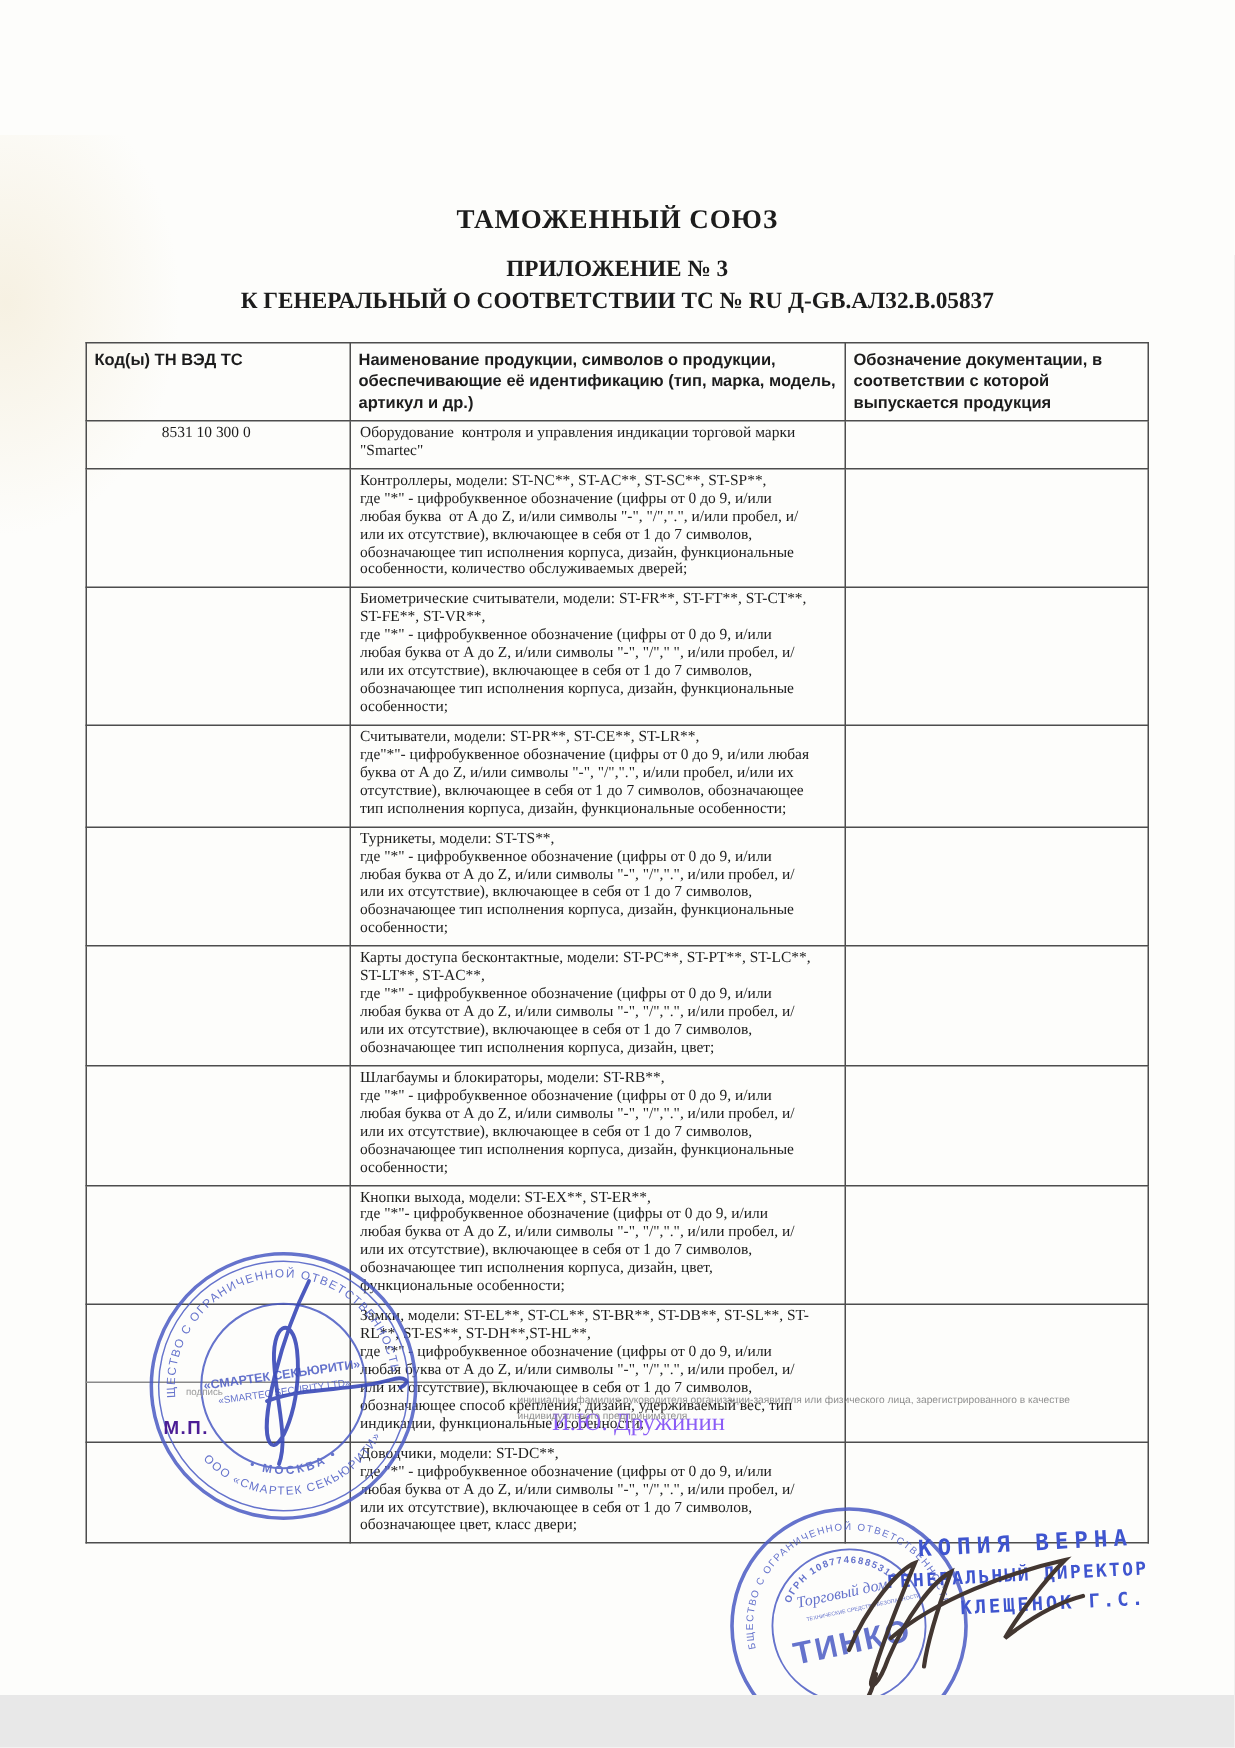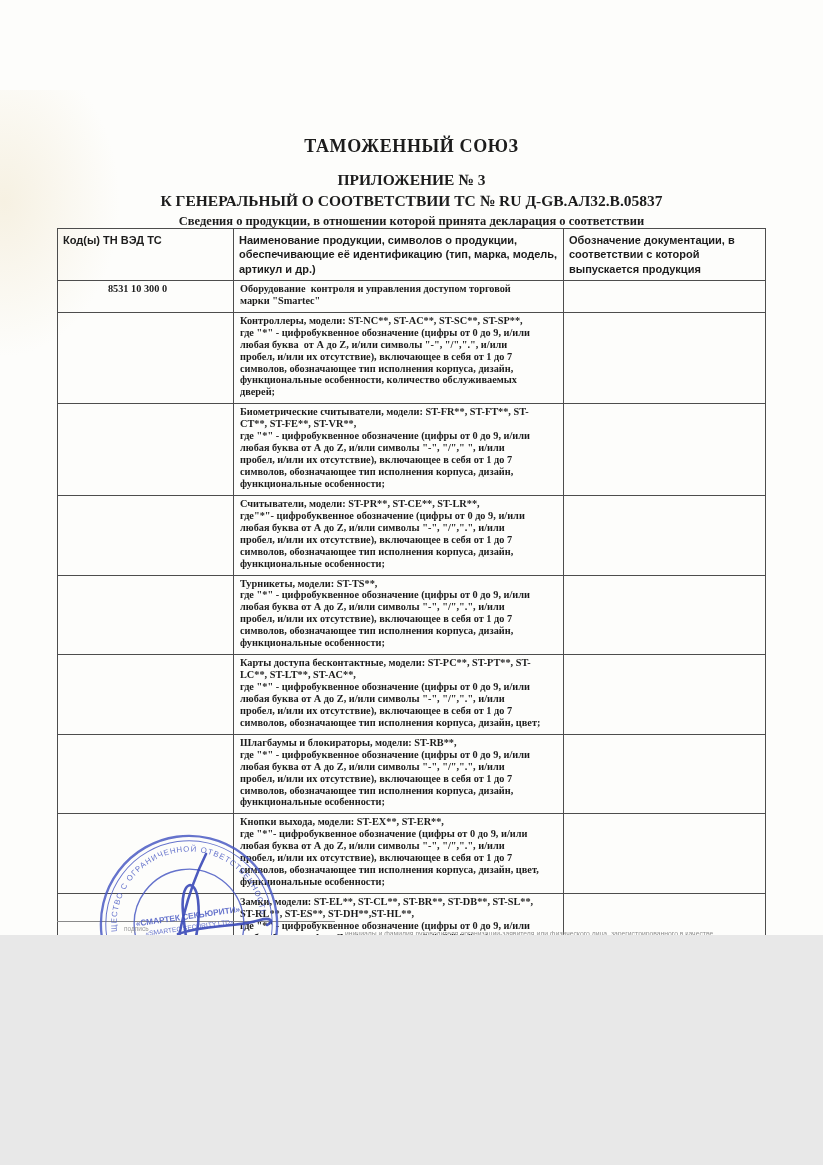--- a/index.html
+++ b/index.html
@@ -1,30 +1,30 @@
 <!DOCTYPE html>
 <html><head>
 <meta charset="utf-8">
 <style>
   html,body{margin:0;padding:0;background:#e8e8e8;}
-  .page{position:relative;width:823px;height:935px;background:#fdfdfb;overflow:hidden;
+  .page{position:relative;width:823px;height:1130px;background:#fdfdfb;overflow:hidden;
         font-family:"Liberation Serif",serif;color:#1c1c1c;}
   .smudge{position:absolute;left:-50px;top:90px;width:180px;height:280px;pointer-events:none;
         background:radial-gradient(ellipse at 30% 40%,rgba(238,226,196,.45),rgba(238,226,196,0) 65%);}
   .titles{position:absolute;top:136px;left:0;width:100%;text-align:center;font-weight:bold;z-index:1;}
   .t1{font-size:18px;letter-spacing:.6px;}
   .t2{font-size:15.5px;margin-top:14px;}
   .t3{font-size:15.5px;margin-top:3px;}
   .t4{font-size:12.5px;margin-top:4px;}
   table.decl{position:absolute;top:228px;left:57px;width:708px;border-collapse:collapse;
         table-layout:fixed;z-index:1;}
   table.decl th,table.decl td{border:1px solid #4d4d4d;vertical-align:top;}
   table.decl th{font-family:Liberation Sans, sans-serif;font-size:11px;font-weight:bold;
         text-align:left;padding:4px 5px;line-height:1.3;}
-  table.decl td{font-size:10.3px;line-height:1.16;padding:2px 22px 5px 6px;white-space:pre-wrap;font-weight:bold;}
+  table.decl td{font-size:10.3px;line-height:1.16;padding:2px 22px 5px 6px;white-space:pre-wrap;}
   td.code{text-align:center;font-size:10.3px;padding-top:3px;}
   .sig-line{position:absolute;left:57px;top:921px;width:278px;height:1px;background:#8a8a8a;z-index:2;}
   .sig-label{position:absolute;left:124px;top:925px;font-family:"Liberation Sans",sans-serif;
         font-size:6.5px;color:#9a9a9a;z-index:4;}
   .mp{position:absolute;left:109px;top:945px;font-family:"Liberation Sans",sans-serif;
         font-weight:bold;font-size:12.5px;letter-spacing:1px;color:#4c1d95;z-index:5;}
   .head-name{position:absolute;left:368px;top:938px;font-size:16.5px;color:#8b5cf6;z-index:2;}
   .head-caption{position:absolute;left:345px;top:929px;width:412px;
         font-family:"Liberation Sans",sans-serif;font-size:6.8px;line-height:1.55;color:#8e8e8e;z-index:2;}
   .stamp{position:absolute;z-index:3;opacity:.85;}
@@ -44,40 +44,39 @@
 </head>
 <body>
 
 <div class="page">
   <div class="smudge"></div>
 
   <div class="titles">
     <div class="t1">ТАМОЖЕННЫЙ СОЮЗ</div>
     <div class="t2">ПРИЛОЖЕНИЕ № 3</div>
     <div class="t3">К ГЕНЕРАЛЬНЫЙ О СООТВЕТСТВИИ ТС № RU Д-GB.АЛ32.В.05837</div>
-    <div class="t4">Сведения о продукции, в отношении которой принята декларация о соответствии</div>
   </div>
 
   <table class="decl">
     <colgroup>
         <col style="width:176px">
         <col style="width:330px">
         <col style="width:202px">
       </colgroup>
     <thead>
       <tr>
         <th>Код(ы) ТН ВЭД ТС</th>
         <th>Наименование продукции, символов о продукции, обеспечивающие её идентификацию (тип, марка, модель, артикул и др.)</th>
         <th>Обозначение документации, в соответствии с которой выпускается продукция</th>
       </tr>
     </thead>
     <tbody>
     <tr>
       <td class="code">8531 10 300 0</td>
-      <td>Оборудование  контроля и управления доступом торговой марки "Smartec"</td>
+      <td>Оборудование  контроля и управления индикации торговой марки "Smartec"</td>
       <td></td>
     </tr>
 
     <tr>
       <td class="code"></td>
       <td>Контроллеры, модели: ST-NC**, ST-AC**, ST-SC**, ST-SP**,
 где "*" - цифробуквенное обозначение (цифры от 0 до 9, и/или любая буква  от А до Z, и/или символы "-", "/",".", и/или пробел, и/или их отсутствие), включающее в себя от 1 до 7 символов, обозначающее тип исполнения корпуса, дизайн, функциональные особенности, количество обслуживаемых дверей;</td>
       <td></td>
     </tr>
 

